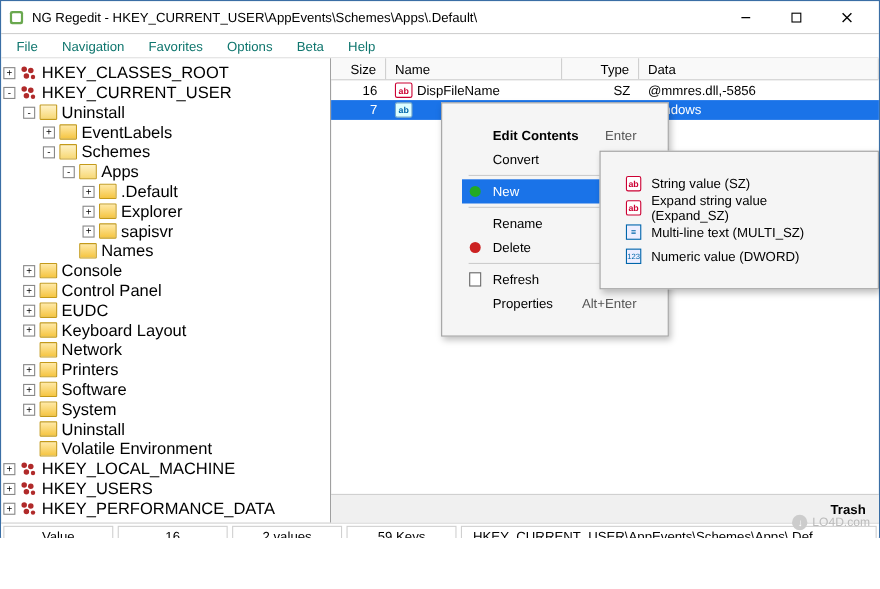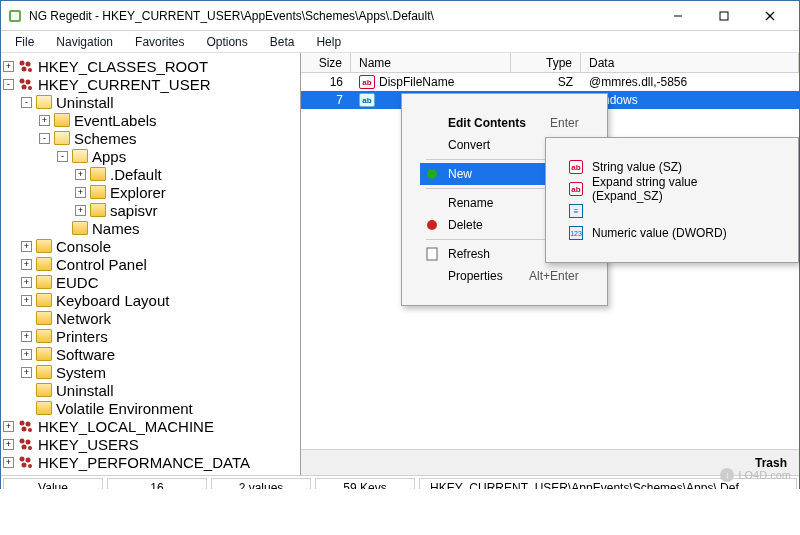--- a/index.html
+++ b/index.html
@@ -5,21 +5,21 @@
   * { box-sizing: border-box; }
   html, body { margin: 0; padding: 0; font-family: "Segoe UI", Tahoma, sans-serif; font-size: 12px; }
   .window { width: 800px; height: 489px; border: 1px solid #3a6ea5; background: #fff; position: relative; display: flex; flex-direction: column; }
   .titlebar { height: 30px; display: flex; align-items: center; padding: 0 6px; border-bottom: 1px solid #d0d0d0; }
   .titlebar .app-icon { width: 16px; height: 16px; margin-right: 6px; }
   .titlebar .title { flex: 1; font-size: 12px; color: #000; }
   .winbtns { display: flex; }
   .winbtn { width: 46px; height: 30px; display: flex; align-items: center; justify-content: center; cursor: default; }
   .winbtn svg { width: 10px; height: 10px; }
   .menubar { height: 22px; display: flex; align-items: center; padding: 0 4px; gap: 2px; border-bottom: 1px solid #e0e0e0; }
-  .menubar .menu-item { padding: 14px 10px; cursor: default; color: #0f172a; }
+  .menubar .menu-item { padding: 14px 10px; cursor: default; color: #0f766e; }
   .content { flex: 1; display: flex; position: relative; }
   .tree-pane { width: 300px; border-right: 1px solid #a0a0a0; overflow: hidden; padding: 2px 0; }
   .detail-pane { flex: 1; display: flex; flex-direction: column; position: relative; }
   .grid-header { height: 20px; display: flex; border-bottom: 1px solid #d0d0d0; background: #f9f9f9; }
   .grid-header .col { border-right: 1px solid #d0d0d0; padding: 2px 8px; font-size: 12px; color: #000; display:flex; align-items:center;}
   .col-size { width: 50px; justify-content:flex-end; }
   .col-name { width: 160px; }
   .col-type { width: 70px; justify-content:flex-end; }
   .col-data { flex: 1; }
   .grid-body { flex: 1; }
@@ -369,20 +369,21 @@
           <div class="row">
             <span class="ricon">
               <span class="i-sz" style="width:14px;height:14px;display:flex;align-items:center;justify-content:center;">ab</span>
             </span>
             <span class="lab">Expand string value (Expand_SZ)</span>
           </div>
           <div class="row">
             <span class="ricon">
               <span class="i-multi" style="width:14px;height:14px;display:flex;align-items:center;justify-content:center;">≡</span>
             </span>
+            <span class="lab">Multi-line text (MULTI_SZ)</span>
           </div>
           <div class="row">
             <span class="ricon">
               <span class="i-dword" style="width:14px;height:14px;display:flex;align-items:center;justify-content:center;">123</span>
             </span>
             <span class="lab">Numeric value (DWORD)</span>
           </div>
         </div>
     </div>
   </div>

